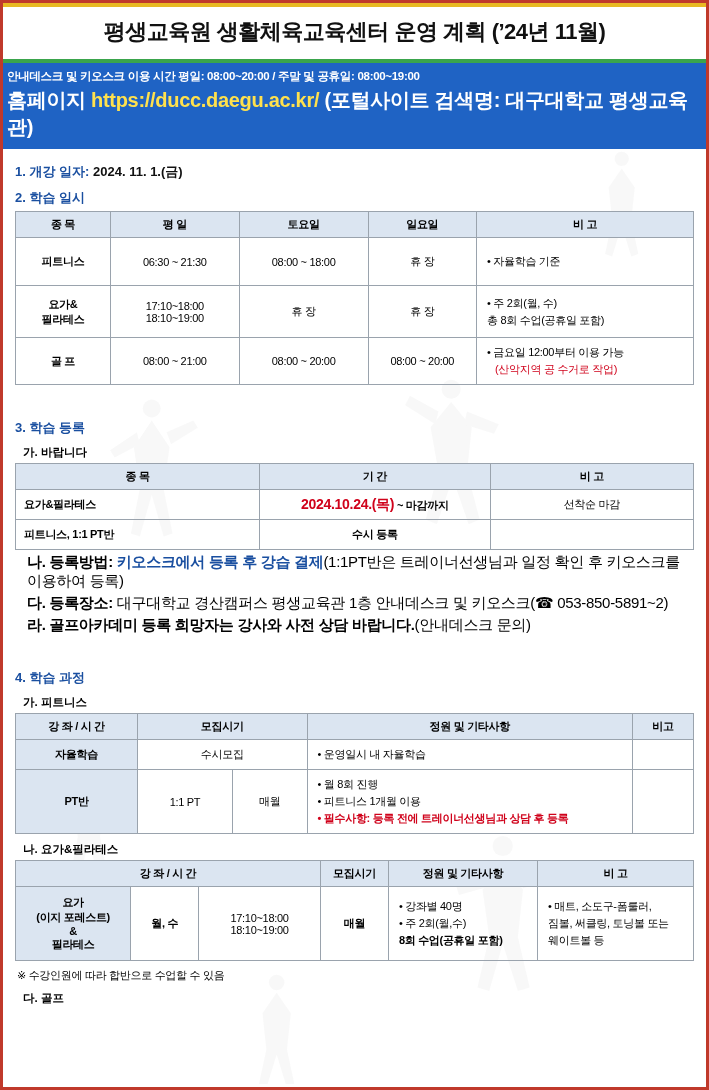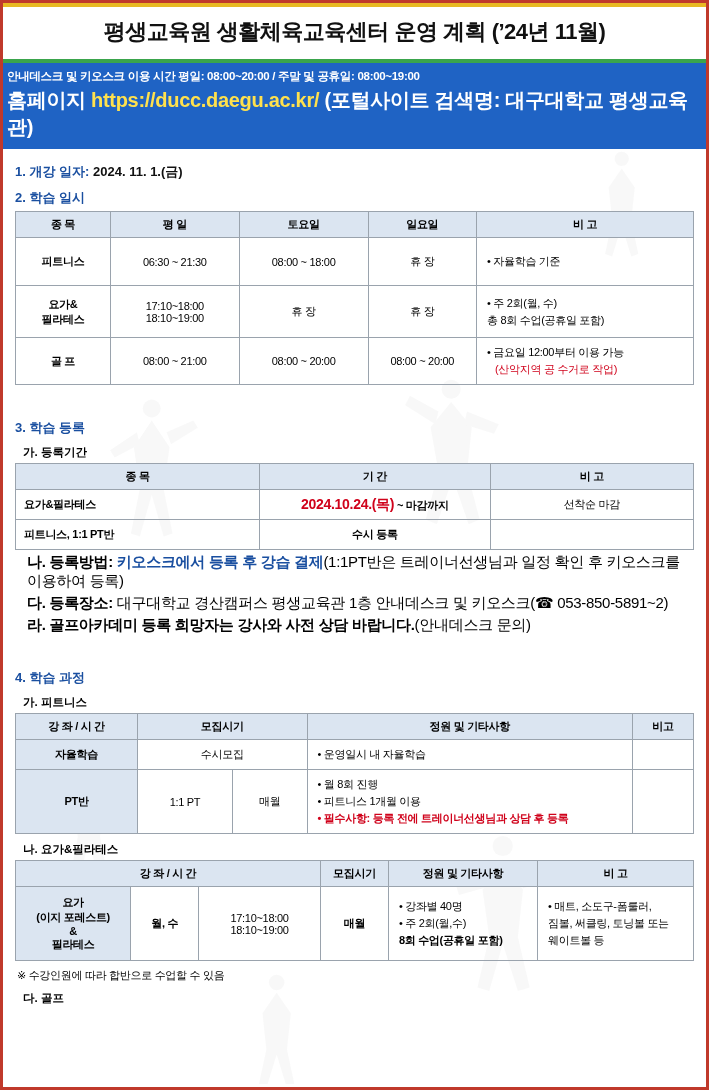--- a/index.html
+++ b/index.html
@@ -222,21 +222,21 @@
                 <div class="red" style="padding-left:8px">(산악지역 공 수거로 작업)</div>
               </td>
             </tr>
           </tbody>
         </table>
       </div>
 
       <div class="spacer-lg"></div>
 
       <div class="sec-head">3. 학습 등록</div>
-      <div class="sub-head">가. 등록기간</div>
+      <div class="sub-head">가. 바랍니다</div>
 
       <div class="tbl-wrap">
         <table>
           <colgroup>
               <col style="width:36%">
               <col style="width:34%">
               <col style="width:30%">
             </colgroup>
           <thead>
             <tr>

